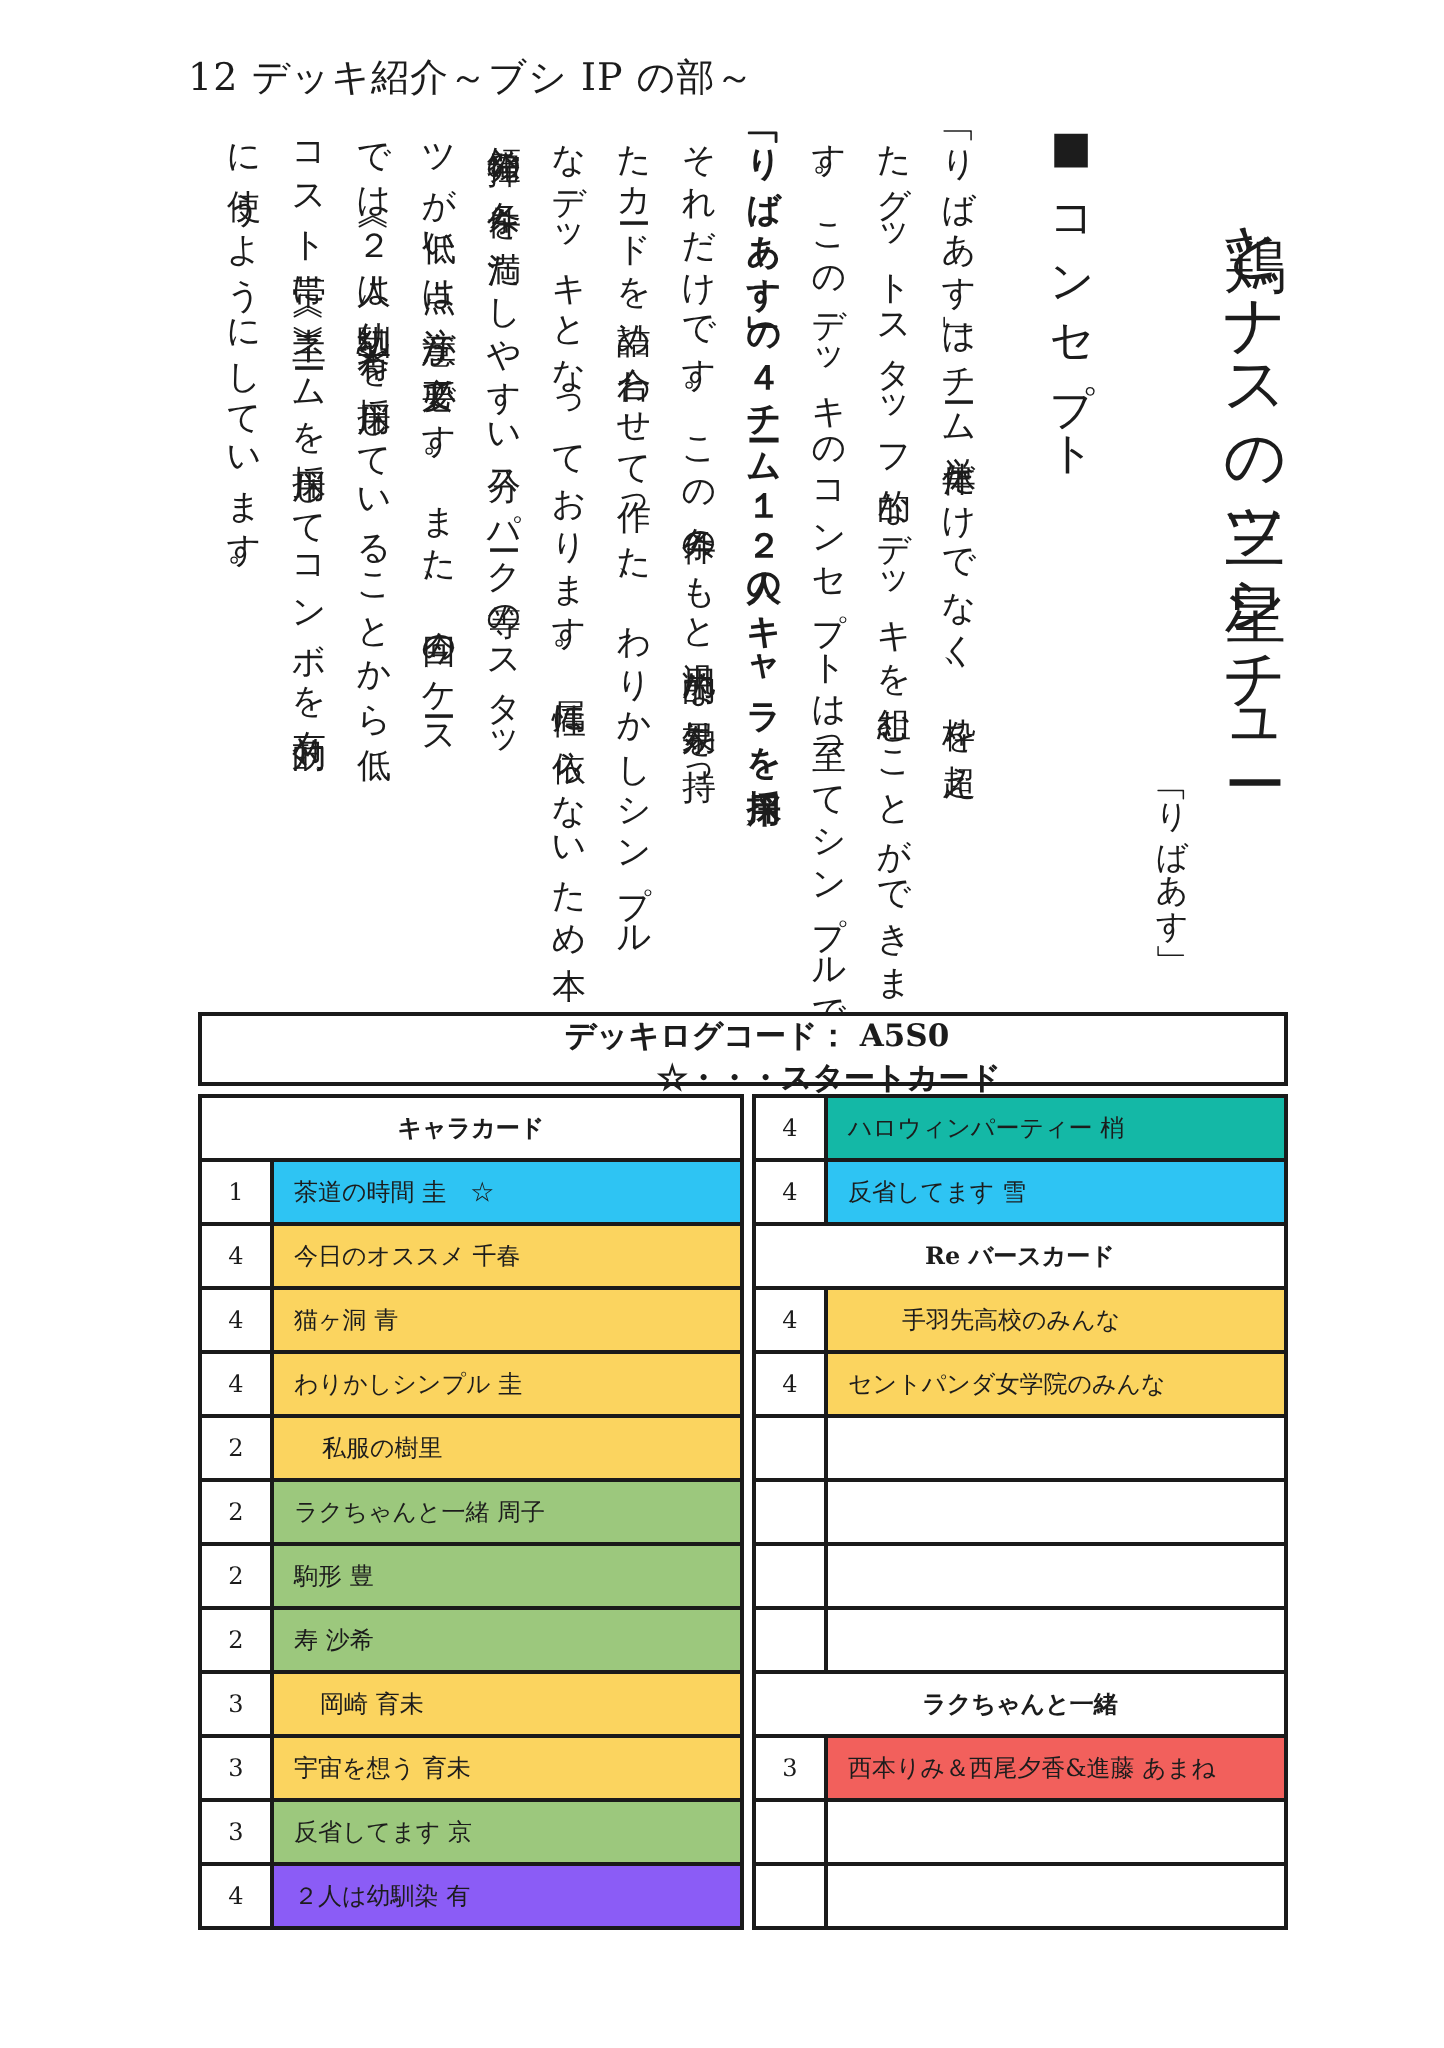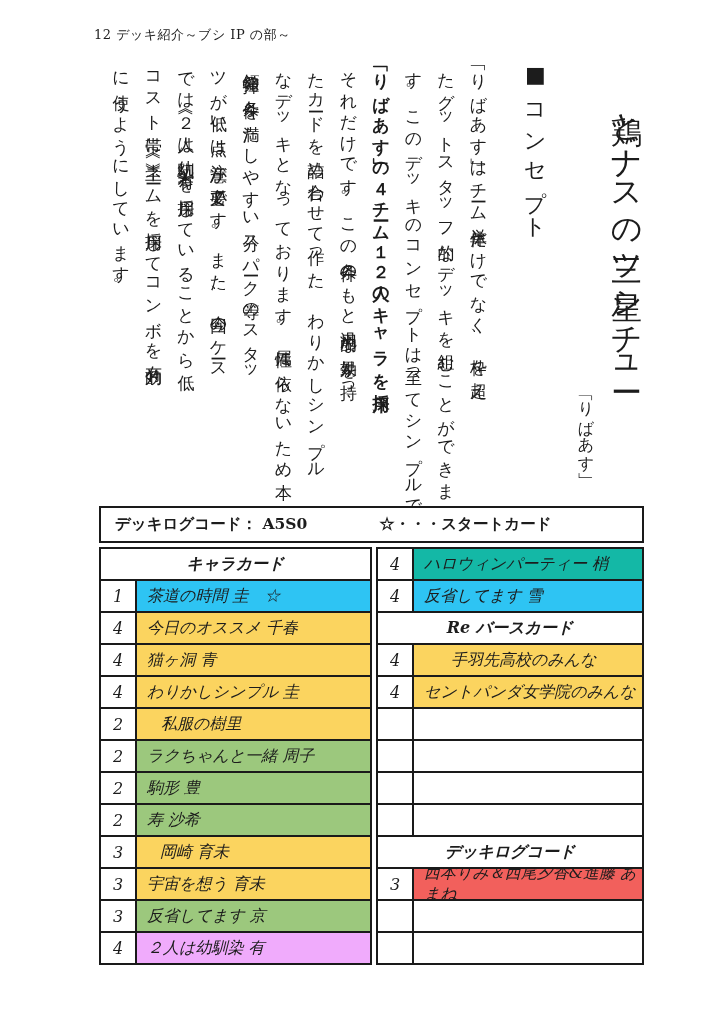--- a/index.html
+++ b/index.html
@@ -6,46 +6,46 @@
   #page {
     position:relative; width:722px; height:1024px; margin:0 auto;
     background:#ffffff; color:#1c1c1c;
     font-family:"DejaVu Serif","Liberation Serif",serif;
     overflow:hidden;
   }
   .vtext { writing-mode:vertical-rl; text-orientation:mixed; white-space:nowrap; }
 
   #page-header {
     position:absolute; left:94px; top:26px;
-    font-size:13px; letter-spacing:0.5px;
+    font-size:19px; letter-spacing:0.5px;
   }
 
   #main-title   { position:absolute; top:92px;  right:74px;  font-size:31px; letter-spacing:0px; }
   #title-credit { position:absolute; top:390px; right:126px; font-size:16px; letter-spacing:0px; }
   #concept-heading { position:absolute; top:62px; right:172px; font-size:22px; letter-spacing:3px; }
 
   #concept-body { position:absolute; top:60px; right:227px; height:452px; }
   .vcol { margin:0; font-size:17px; letter-spacing:2px; line-height:32.5px; }
   .vcol.emph { font-weight:bold; }
 
   
   #deck { position:absolute; left:99px; top:506px; width:545px; }
   .code-bar {
     border:2px solid #1a1a1a; height:37px; box-sizing:border-box;
     display:flex; align-items:center; padding-left:14px;
-    font-weight:bold; font-size:15.5px; margin-bottom:4px; background:#fff;
+    font-weight:bold; font-size:15.5px; margin-bottom:4px; background:#fff;flex-direction:column;
   }
   .code-bar .legend { margin-left:72px; }
   .tables { display:flex; gap:4px; }
   .tbl { border:2px solid #1a1a1a; box-sizing:border-box; background:#fff; }
   #left-tbl { width:273px; flex:none; }
   #right-tbl { flex:1; }
   .trow { display:flex; height:30px; }
   .trow + .trow { border-top:2px solid #1a1a1a; }
-  .cell { box-sizing:border-box; font-size:16px; display:flex; align-items:center; overflow:hidden;font-style:italic; }
+  .cell { box-sizing:border-box; font-size:12px; display:flex; align-items:center; overflow:hidden; }
   .cnt { width:36px; justify-content:center; flex:none; border-right:2px solid #1a1a1a; background:#fff; }
   .nm  { flex:1; padding-left:10px; }
   .hdr { flex:1; justify-content:center; font-weight:bold; }
 </style>
 </head>
 <body>
 
 <div id="page">
 
   <div id="page-header">12 デッキ紹介～ブシ IP の部～</div>
@@ -120,21 +120,21 @@
           <div class="trow">
             <div class="cell cnt">3</div>
             <div class="cell nm" style="background: rgb(251, 212, 95);">宇宙を想う 育未</div>
           </div>
           <div class="trow">
             <div class="cell cnt">3</div>
             <div class="cell nm" style="background: rgb(156, 200, 125);">反省してます 京</div>
           </div>
           <div class="trow">
             <div class="cell cnt">4</div>
-            <div class="cell nm" style="background: #f0abfc;">２人は幼馴染 有</div>
+            <div class="cell nm" style="background: #8b5cf6;">２人は幼馴染 有</div>
           </div>
         </div>
       <div class="tbl" id="right-tbl">
 
       <div class="trow">
             <div class="cell cnt">4</div>
             <div class="cell nm" style="background: #14b8a6;">ハロウィンパーティー 梢</div>
           </div>
           <div class="trow">
             <div class="cell cnt">4</div>
@@ -161,21 +161,21 @@
           </div>
           <div class="trow">
             <div class="cell cnt"></div>
             <div class="cell nm"></div>
           </div>
           <div class="trow">
             <div class="cell cnt"></div>
             <div class="cell nm"></div>
           </div>
           <div class="trow">
-            <div class="cell hdr">デッキログコード</div>
+            <div class="cell hdr">ラクちゃんと一緒</div>
           </div>
           <div class="trow">
             <div class="cell cnt">3</div>
             <div class="cell nm" style="background: rgb(242, 96, 92);">西本りみ＆西尾夕香&amp;進藤 あまね</div>
           </div>
           <div class="trow">
             <div class="cell cnt"></div>
             <div class="cell nm"></div>
           </div>
           <div class="trow">

